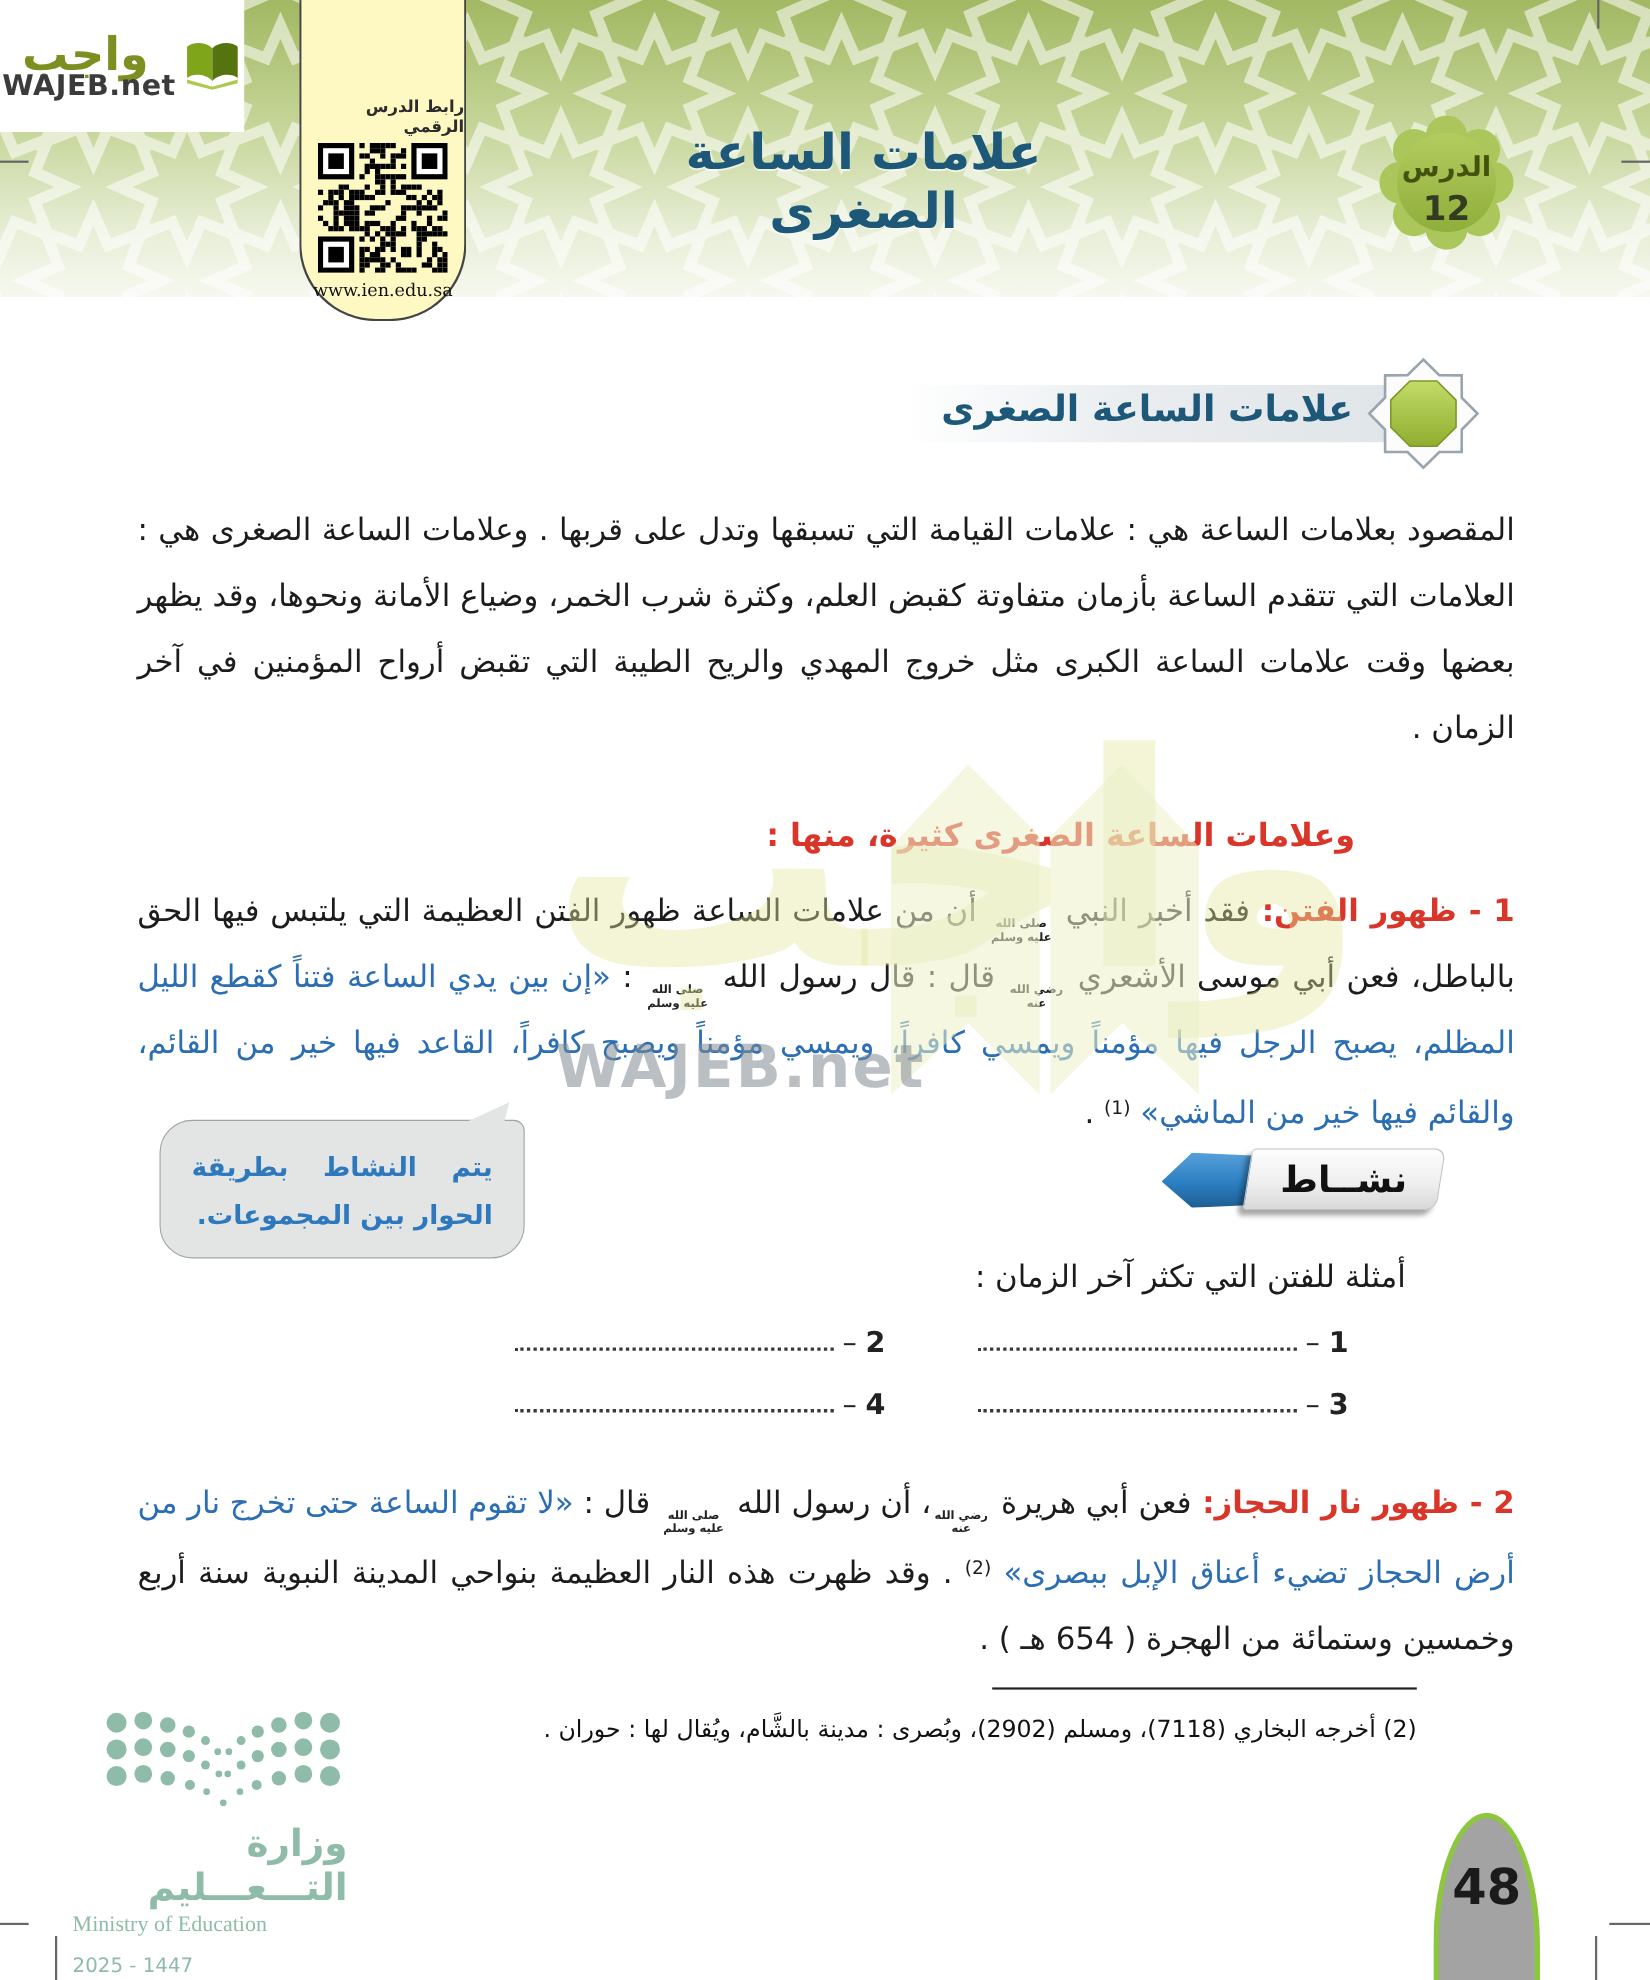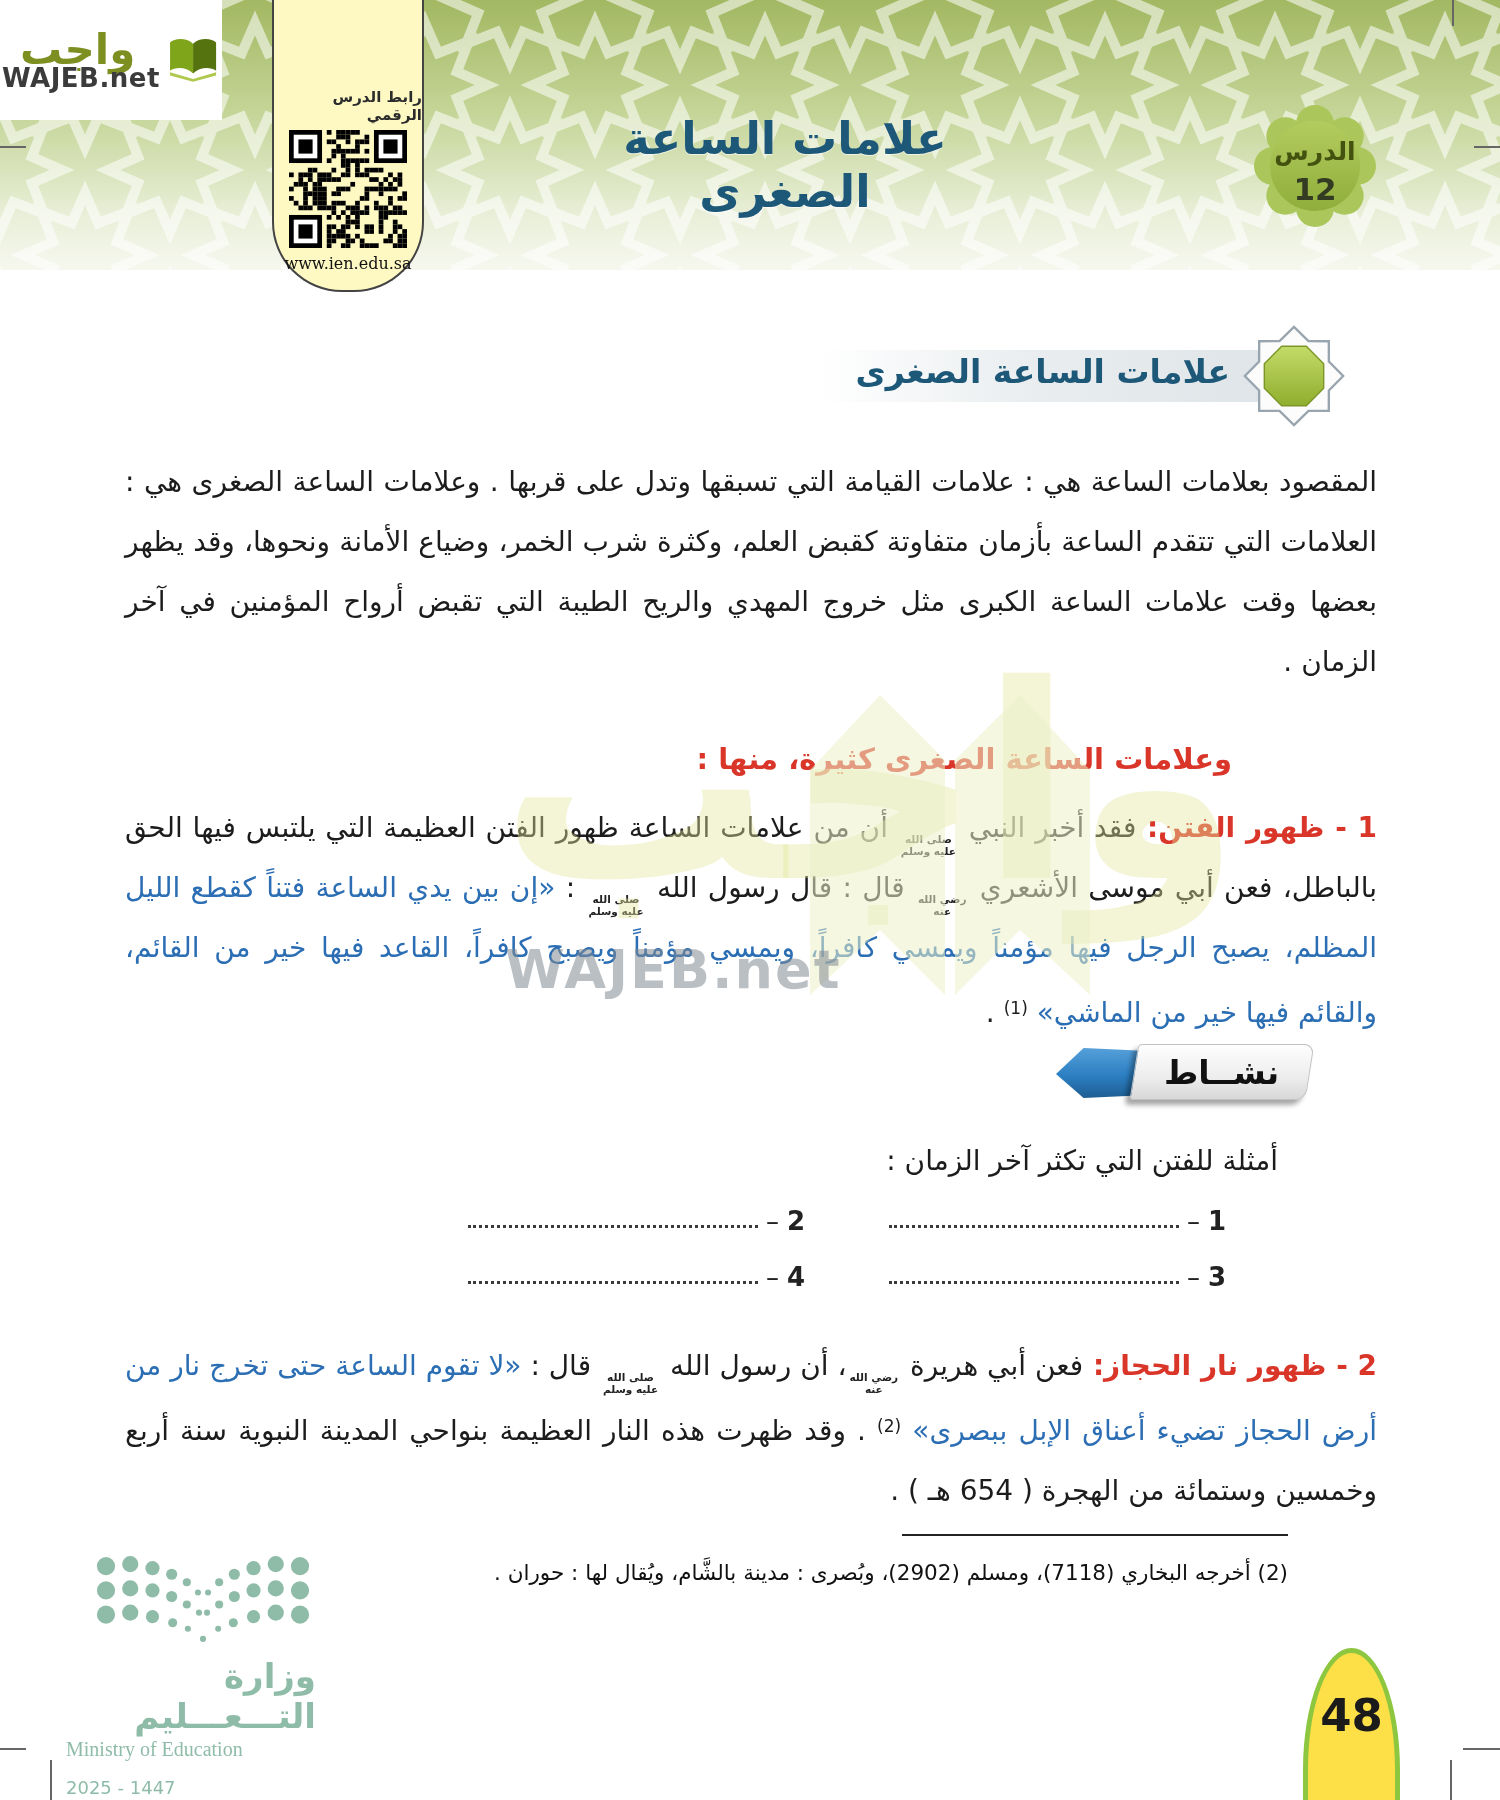--- a/index.html
+++ b/index.html
@@ -99,21 +99,21 @@
   .fn-sep{right:212px;top:1534px;width:386px;border-top:2.5px solid #222;z-index:3;}
   .footnotes{right:212px;top:1548px;width:880px;z-index:3;font-size:21.5px;color:#111;text-align:right;line-height:2.35;}
 
   
   .ministry{left:66px;top:1552px;width:250px;z-index:3;direction:rtl;color:#8FBCA8;}
   .ministry-ar{font-size:34px;font-weight:bold;margin-top:4px;}
   .ministry-en{font-size:20px;direction:ltr;text-align:left;margin-top:2px;font-family:Liberation Serif, serif;}
   .ministry-years{font-size:18px;direction:ltr;text-align:left;margin-top:16px;}
   .page-arch{
     left:1303px;top:1648px;width:97px;height:152px;z-index:3;
-    background:#fde047;border:5px solid #8DC63F;border-bottom:none;
+    background:#a3a3a3;border:5px solid #8DC63F;border-bottom:none;
     border-radius:50% 50% 0 0 / 80% 80% 0 0;box-sizing:border-box;
     text-align:center;
   }
   .page-num{font-size:45px;font-weight:bold;color:#1b1b1b;margin-top:36px;}
 
   
   .wm{z-index:4;pointer-events:none;}
   .wm-ar{left:500px;top:650px;font-size:270px;font-weight:bold;color:rgba(226,232,158,.42);line-height:1;}
   .wm-book{left:800px;top:680px;opacity:.55;}
   .wm-net{left:505px;top:938px;font-size:54px;font-weight:bold;color:rgba(130,138,148,.55);direction:ltr;letter-spacing:2px;}
@@ -452,20 +452,23 @@
         <span>صلى الله</span>
         <span>عليه وسلم</span>
       </span><span class="seg-k"> أن من علامات الساعة ظهور الفتن العظيمة التي يلتبس فيها الحق بالباطل، فعن أبي موسى الأشعري </span><span class="hon">
         <span>رضي الله</span>
         <span>عنه</span>
       </span><span class="seg-k"> قال : قال رسول الله </span><span class="hon">
         <span>صلى الله</span>
         <span>عليه وسلم</span>
       </span><span class="seg-k"> : </span><span class="seg-b">«إن بين يدي الساعة فتناً كقطع الليل المظلم، يصبح الرجل فيها مؤمناً ويمسي كافراً، ويمسي مؤمناً ويصبح كافراً، القاعد فيها خير من القائم، والقائم فيها خير من الماشي» </span><span class="seg-sup">(1)</span><span class="seg-k"> .</span></div>
 
+  <div class="abs note-bubble">
+    <span>يتم النشاط بطريقة الحوار بين المجموعات.</span>
+  </div>
 
   <div class="abs activity-badge">
     <div class="activity-arrow"></div>
     <div class="activity-bar">
       <span class="activity-label">نشــاط</span>
     </div>
   </div>
 
   <div class="abs activity-prompt">أمثلة للفتن التي تكثر آخر الزمان :</div>
 

